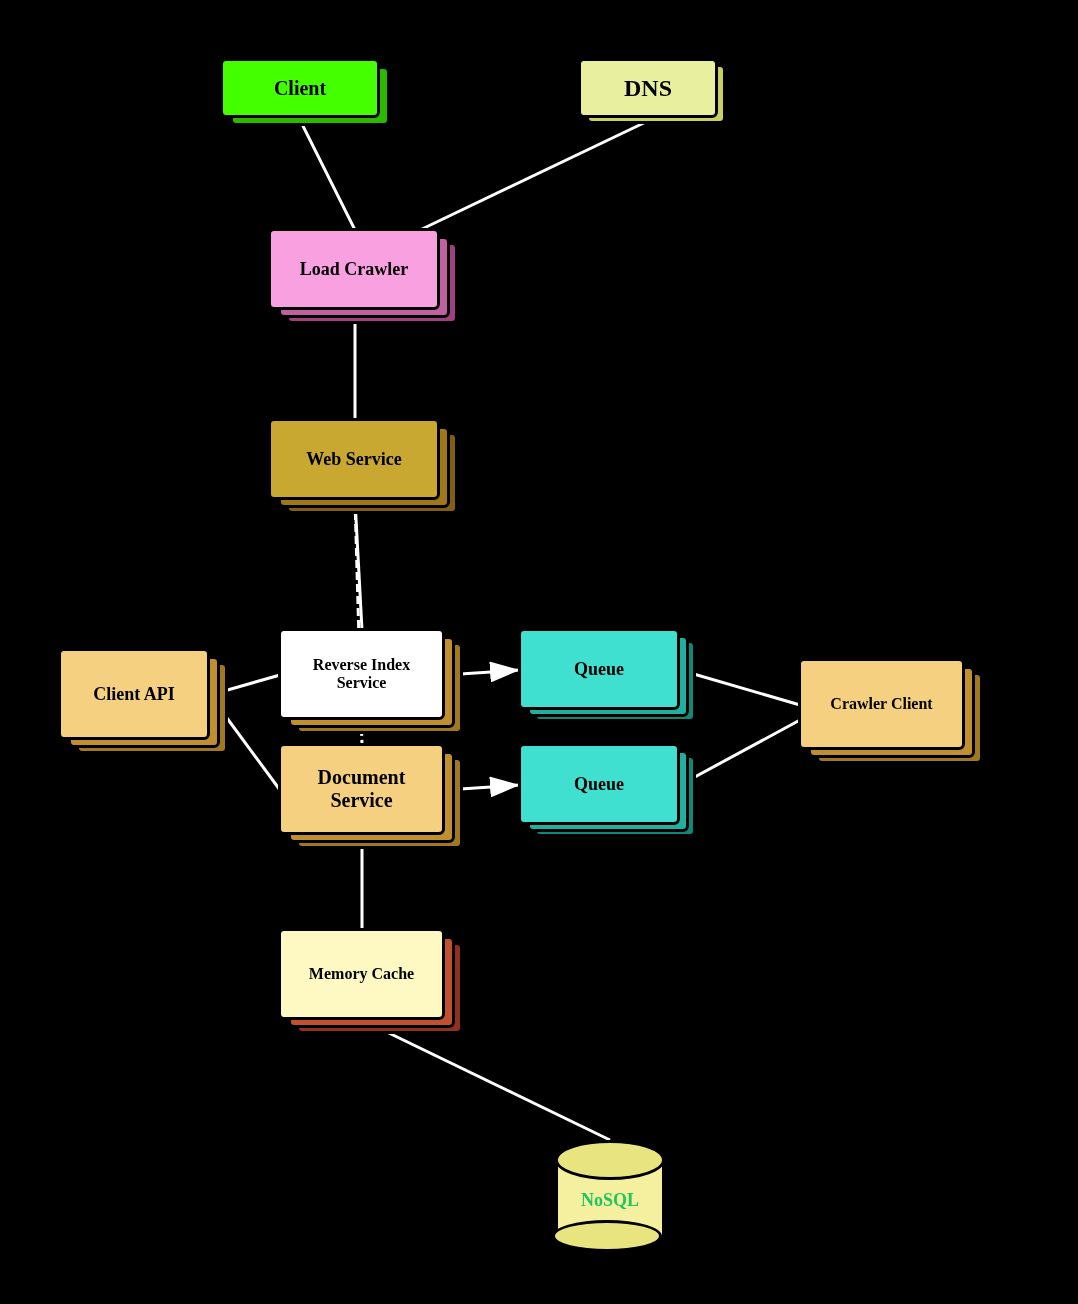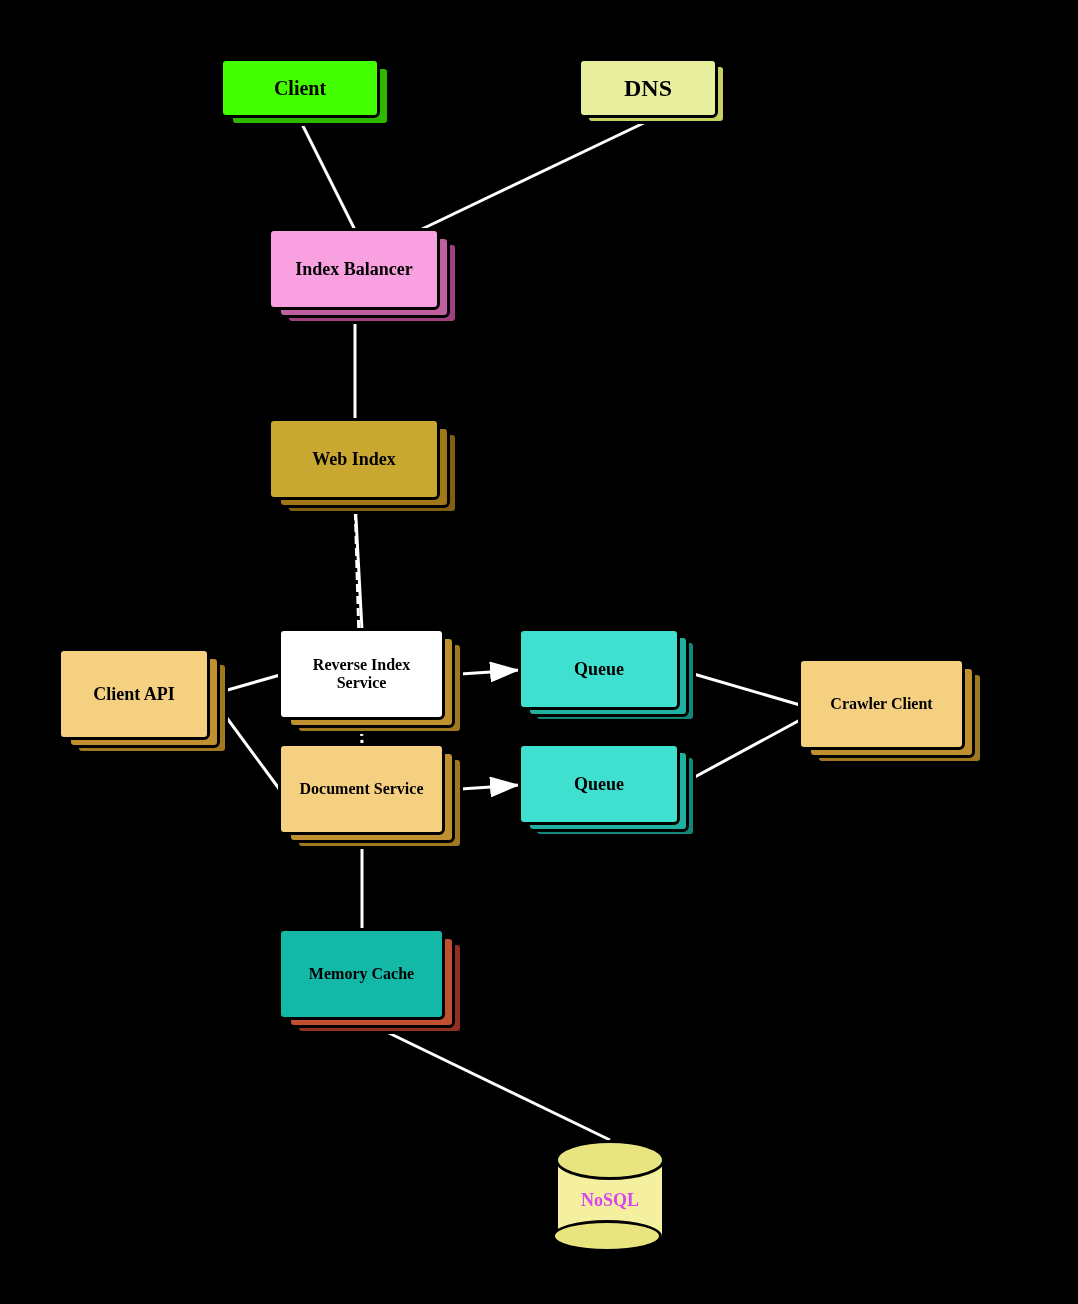--- a/index.html
+++ b/index.html
@@ -81,21 +81,21 @@
       background: #e8e480;
       border: 3px solid #000;
       border-radius: 50%;
     }
     .cyl-label {
       position: absolute;
       width: 110px;
       text-align: center;
       font-weight: bold;
       font-size: 18px;
-      color: #d946ef;
+      color: #22c55e;
       top: 50px;
       font-family: 'Comic Sans MS', 'Chalkboard SE', cursive;
     }
   </style>
 </head>
 <body>
 
 <svg class="connectors" xmlns="http://www.w3.org/2000/svg">
 
   <line x1="300" y1="120" x2="355" y2="230" stroke="white" stroke-width="3"></line>
@@ -137,45 +137,45 @@
 </div>
 
 <div class="stack-wrap" style="left:578px; top:58px;">
   <div class="card-back2" style="left:8px; top:6px; width:140px; height:60px; background:#c8d060;"></div>
   <div class="card-front" style="left:0; top:0; width:140px; height:60px; background:#e8f0a0; font-size:24px;">DNS</div>
 </div>
 
 <div class="stack-wrap" style="left:268px; top:228px;">
   <div class="card-back2" style="left:18px; top:14px; width:172px; height:82px; background:#a04080;"></div>
   <div class="card-back1" style="left:10px; top:8px; width:172px; height:82px; background:#c060a0;"></div>
-  <div class="card-front" style="left:0; top:0; width:172px; height:82px; background:#f9a0e0; font-size:18px;">Index Balancer</div>
+  <div class="card-front" style="left:0; top:0; width:172px; height:82px; background:#f9a0e0; font-size:18px;">Load Crawler</div>
 </div>
 
 <div class="stack-wrap" style="left:268px; top:418px;">
   <div class="card-back2" style="left:18px; top:14px; width:172px; height:82px; background:#806010;"></div>
   <div class="card-back1" style="left:10px; top:8px; width:172px; height:82px; background:#a07818;"></div>
-  <div class="card-front" style="left:0; top:0; width:172px; height:82px; background:#c8a830; font-size:18px;">Web Index</div>
+  <div class="card-front" style="left:0; top:0; width:172px; height:82px; background:#c8a830; font-size:18px;">Web Service</div>
 </div>
 
 <div class="stack-wrap" style="left:58px; top:648px;">
   <div class="card-back2" style="left:18px; top:14px; width:152px; height:92px; background:#a07820;"></div>
   <div class="card-back1" style="left:10px; top:8px; width:152px; height:92px; background:#c09030;"></div>
   <div class="card-front" style="left:0; top:0; width:152px; height:92px; background:#f5d080; font-size:18px;">Client API</div>
 </div>
 
 <div class="stack-wrap" style="left:278px; top:628px;">
   <div class="card-back2" style="left:18px; top:14px; width:167px; height:92px; background:#a07820;"></div>
   <div class="card-back1" style="left:10px; top:8px; width:167px; height:92px; background:#c09030;"></div>
   <div class="card-front" style="left:0; top:0; width:167px; height:92px; background:#ffffff; font-size:16px; padding:8px;">Reverse Index Service</div>
 </div>
 
 <div class="stack-wrap" style="left:278px; top:743px;">
   <div class="card-back2" style="left:18px; top:14px; width:167px; height:92px; background:#a07820;"></div>
   <div class="card-back1" style="left:10px; top:8px; width:167px; height:92px; background:#c09030;"></div>
-  <div class="card-front" style="left:0; top:0; width:167px; height:92px; background:#f5d080; font-size:16px; padding:8px;">Document Service</div>
+  <div class="card-front" style="left:0; top:0; width:167px; height:92px; background:#f5d080; font-size:20px; padding:8px;">Document Service</div>
 </div>
 
 <div class="stack-wrap" style="left:518px; top:628px;">
   <div class="card-back2" style="left:16px; top:12px; width:162px; height:82px; background:#108878;"></div>
   <div class="card-back1" style="left:9px; top:7px; width:162px; height:82px; background:#20b0a0;"></div>
   <div class="card-front" style="left:0; top:0; width:162px; height:82px; background:#40e0d0; font-size:18px;">Queue</div>
 </div>
 
 <div class="stack-wrap" style="left:518px; top:743px;">
   <div class="card-back2" style="left:16px; top:12px; width:162px; height:82px; background:#108878;"></div>
@@ -185,21 +185,21 @@
 
 <div class="stack-wrap" style="left:798px; top:658px;">
   <div class="card-back2" style="left:18px; top:14px; width:167px; height:92px; background:#a07820;"></div>
   <div class="card-back1" style="left:10px; top:8px; width:167px; height:92px; background:#c09030;"></div>
   <div class="card-front" style="left:0; top:0; width:167px; height:92px; background:#f5d080; font-size:16px; padding:8px;">Crawler Client</div>
 </div>
 
 <div class="stack-wrap" style="left:278px; top:928px;">
   <div class="card-back2" style="left:18px; top:14px; width:167px; height:92px; background:#903020;"></div>
   <div class="card-back1" style="left:10px; top:8px; width:167px; height:92px; background:#c05030;"></div>
-  <div class="card-front" style="left:0; top:0; width:167px; height:92px; background:#14b8a6; font-size:16px; padding:8px;">Memory Cache</div>
+  <div class="card-front" style="left:0; top:0; width:167px; height:92px; background:#fef9c3; font-size:16px; padding:8px;">Memory Cache</div>
 </div>
 
 <div class="cylinder-wrap" style="left:555px; top:1140px;">
   <div class="cyl-body"></div>
   <div class="cyl-bottom-ellipse"></div>
   <div class="cyl-top"></div>
   <div class="cyl-label">NoSQL</div>
 </div>
 
 </body></html>

